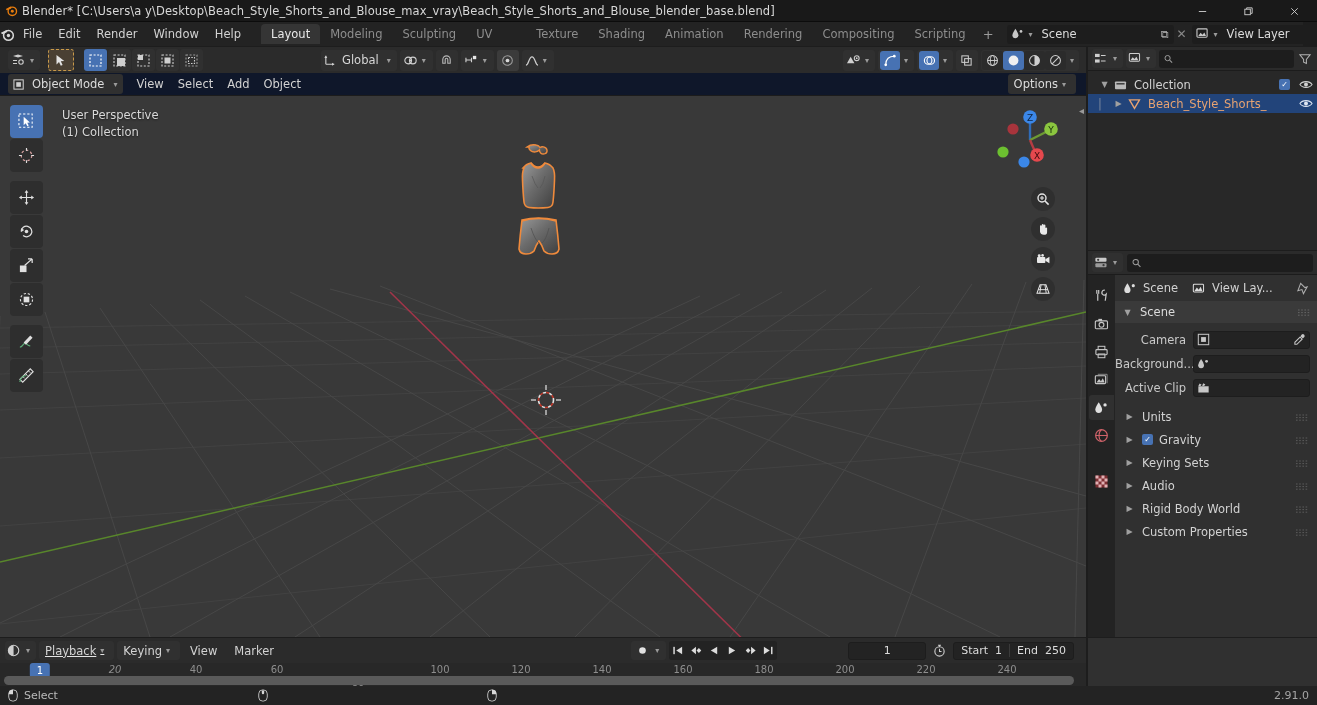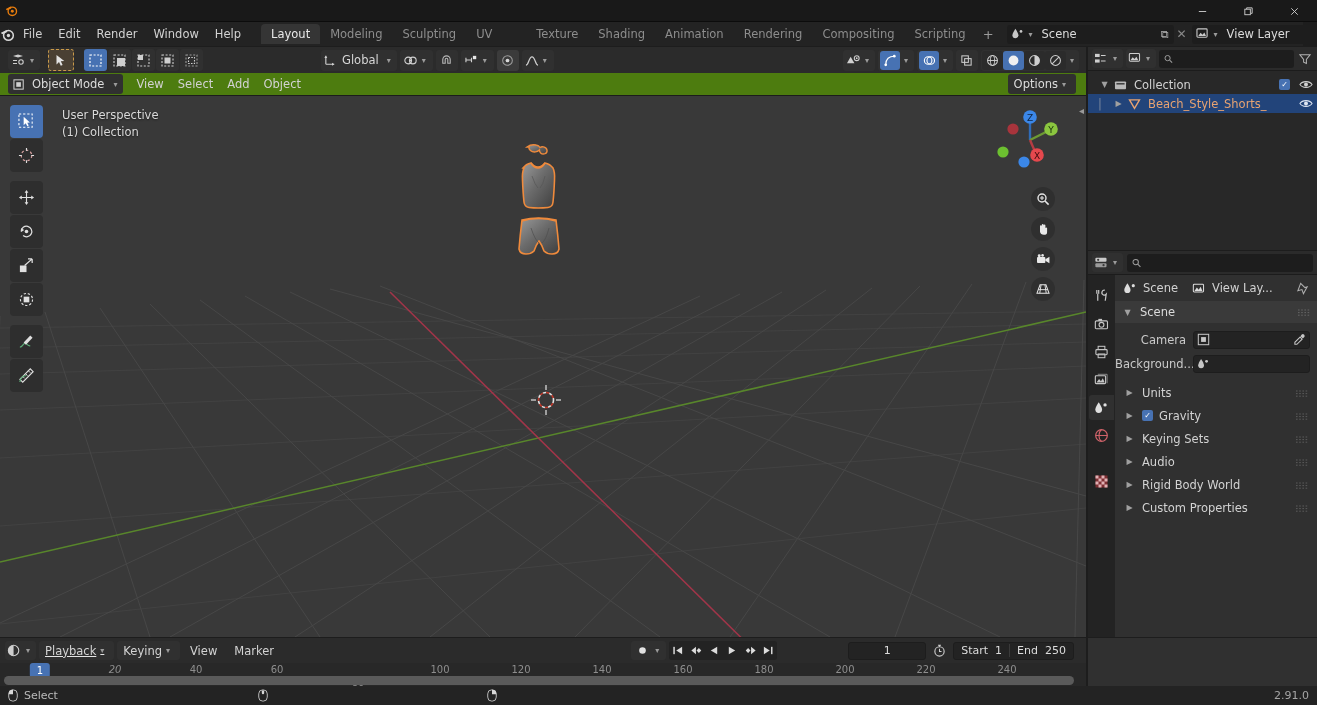--- a/index.html
+++ b/index.html
@@ -32,21 +32,21 @@
   .id-caret { font-size:8px; color:#9b9b9b; padding-right:3px; }
   .id-name { min-width:120px; padding:0 6px; color:#dcdcdc; font-size:11.5px; line-height:19px; }
   .id-btn { width:18px; height:19px; display:flex; align-items:center; justify-content:center; color:#b6b6b6; font-size:11px; }
   .id-x { width:16px; color:#8a8a8a; font-size:12px; text-align:center; line-height:19px;}
 
   
   .viewport { position:absolute; left:0; top:47px; width:1086px; height:590px; background:#393939;
     overflow:hidden; }
   .vp-header { position:absolute; left:0; top:0; width:1086px; height:26px; background:#2b2b2b;
     display:flex; align-items:center; z-index:6; }
-  .vp-hdr2 { position:absolute; left:0; top:26px; width:1086px; height:23px; background:#4d7c0f;
+  .vp-hdr2 { position:absolute; left:0; top:26px; width:1086px; height:23px; background:#0f172a;
     display:flex; align-items:center; z-index:6; border-bottom:1px solid #1c1c1c;}
   .hbtn { height:19px; display:flex; align-items:center; justify-content:center; background:#2b2b2b;
     border-radius:3px; padding:0 4px; color:#cfcfcf; }
   .hbtn.grp { background:#303030; }
   .hbtn.on { background:#4772b3; }
   .hbtn.act { background:#46607f; }
   .hdr-txt { padding:0 7px; font-size:11.5px; color:#d2d2d2; height:22px; line-height:22px; border-radius:3px; }
   .pill { display:flex; align-items:center; background:#303030; border-radius:3px; height:20px; }
   .caret { font-size:8px; color:#9b9b9b; padding:0 4px; }
 
@@ -138,20 +138,21 @@
 <div id="app">
 
   <div class="titlebar">
     <div class="tb-logo">
       <svg width="13" height="13" viewBox="0 0 16 16">
         <circle cx="9" cy="9" r="5.2" fill="none" stroke="#e87d0d" stroke-width="1.7"></circle>
         <circle cx="9" cy="9" r="1.8" fill="#e87d0d"></circle>
         <path d="M1 6 L7 3.2 L7.8 5.4 L2.2 7.8 Z" fill="#e87d0d"></path>
       </svg>
     </div>
+    <span class="tb-title">Blender* [C:\Users\a y\Desktop\Beach_Style_Shorts_and_Blouse_max_vray\Beach_Style_Shorts_and_Blouse_blender_base.blend]</span>
     <div class="tb-btns">
       <div class="tb-btn">
         <svg width="11" height="11" viewBox="0 0 12 12">
             <line x1="2" y1="6" x2="10" y2="6" stroke="#cfcfcf" stroke-width="1"></line>
           </svg>
       </div>
       <div class="tb-btn">
         <svg width="11" height="11" viewBox="0 0 12 12">
           <rect x="2" y="3.5" width="6" height="6" fill="none" stroke="#cfcfcf" stroke-width="1"></rect>
           <path d="M4 3.5 V2 H10 V8 H8.5" fill="none" stroke="#cfcfcf" stroke-width="1"></path>
@@ -799,20 +800,32 @@
           <span class="prop-fld">
             <span style="display:flex;">
               <svg width="13" height="12" viewBox="0 0 16 15">
                   <path d="M5 1.4 C5 1.4 1.4 6.6 1.4 9.2 A3.6 3.6 0 0 0 8.6 9.2 C8.6 6.6 5 1.4 5 1.4Z" fill="#c6c6c6"></path>
                   <circle cx="11.8" cy="4.2" r="1.8" fill="#c6c6c6"></circle>
                 </svg>
             </span>
             <span style="font-size:11px;color:#d0d0d0;"></span>
           </span>
         </div>
+        <div class="prop-row">
+          <span class="prop-lbl">Active Clip</span>
+          <span class="prop-fld">
+            <span style="display:flex;">
+              <svg width="13" height="12" viewBox="0 0 14 13">
+                  <path d="M1.4 4.6 H12.6 V11.4 H1.4Z" fill="#c6c6c6"></path>
+                  <path d="M1.4 4.2 L2.8 1.6 L5 3 L3.6 4.4Z M5.4 4 L6.8 1.4 L9 2.8 L7.6 4.4Z" fill="#c6c6c6"></path>
+                </svg>
+            </span>
+            <span style="font-size:11px;color:#d0d0d0;"></span>
+          </span>
+        </div>
       </div>
 
       <div style="padding-top:4px;">
         <div class="sub-row">
           <span class="disc">▶</span>
           <span>Units</span>
           <span class="grip">
             <svg width="14" height="8" viewBox="0 0 14 8">
                 <path d="M1 2 h12 M1 4.6 h12 M1 7.2 h12" stroke="#8e8e8e" stroke-width="1" stroke-dasharray="1.6 1.6"></path>
               </svg>

